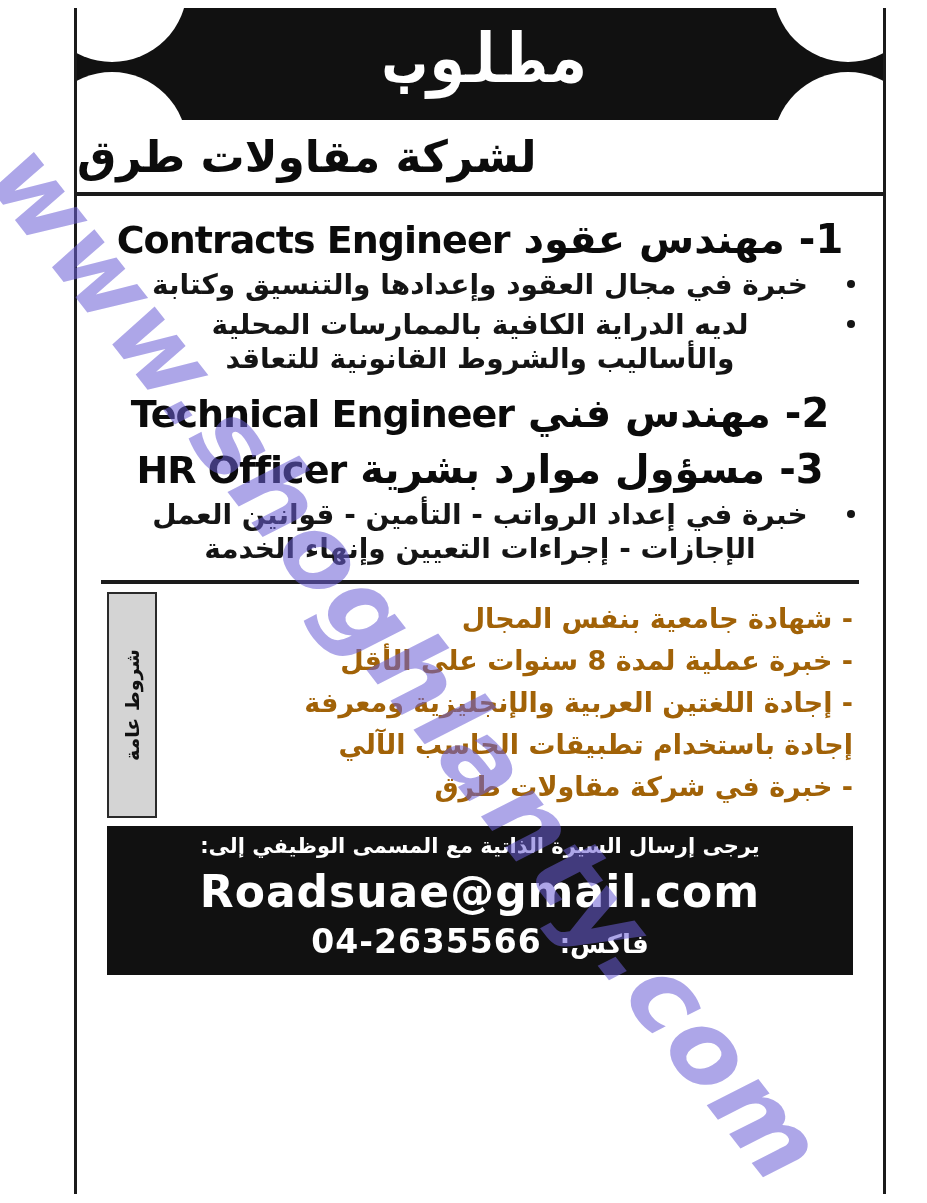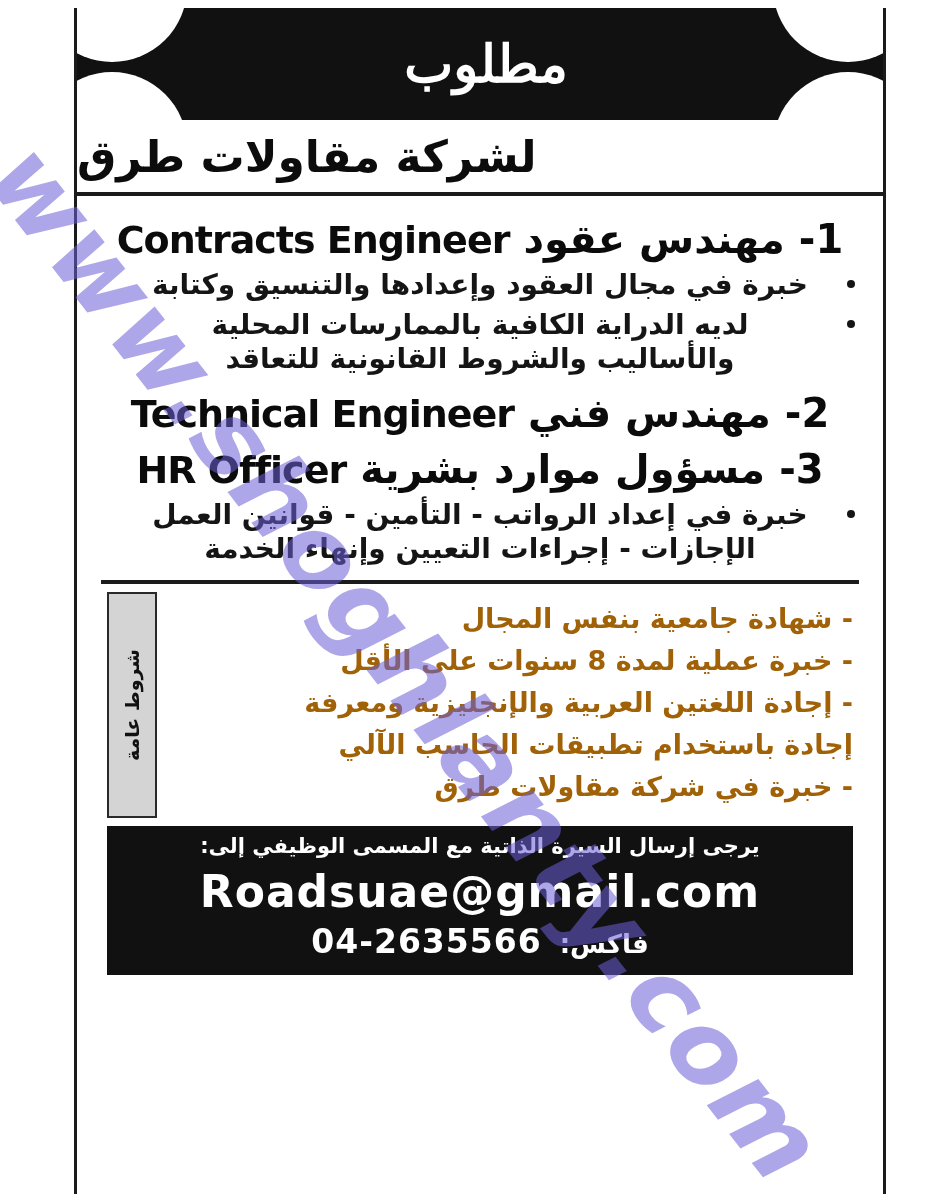--- a/index.html
+++ b/index.html
@@ -65,23 +65,23 @@
   .banner .notch-bl { left: -40px; }
   .banner .notch-br { right: -40px; }
 
   .banner-title {
     position: absolute;
     top: 4px;
     left: 12px;
     right: 0;
     text-align: center;
     color: #ffffff;
-    font-family: Liberation Sans, sans-serif;
-    font-weight: bold;
-    font-size: 52px;
+    font-family: Liberation Mono, monospace;
+    font-weight: bold;
+    font-size: 68px;
     letter-spacing: 4px;
     line-height: 104px;
     direction: rtl;
   }
 
   
   .subtitle-band {
     height: 72px;
     border-bottom: 4px solid #1b1b1b;
     display: flex;

